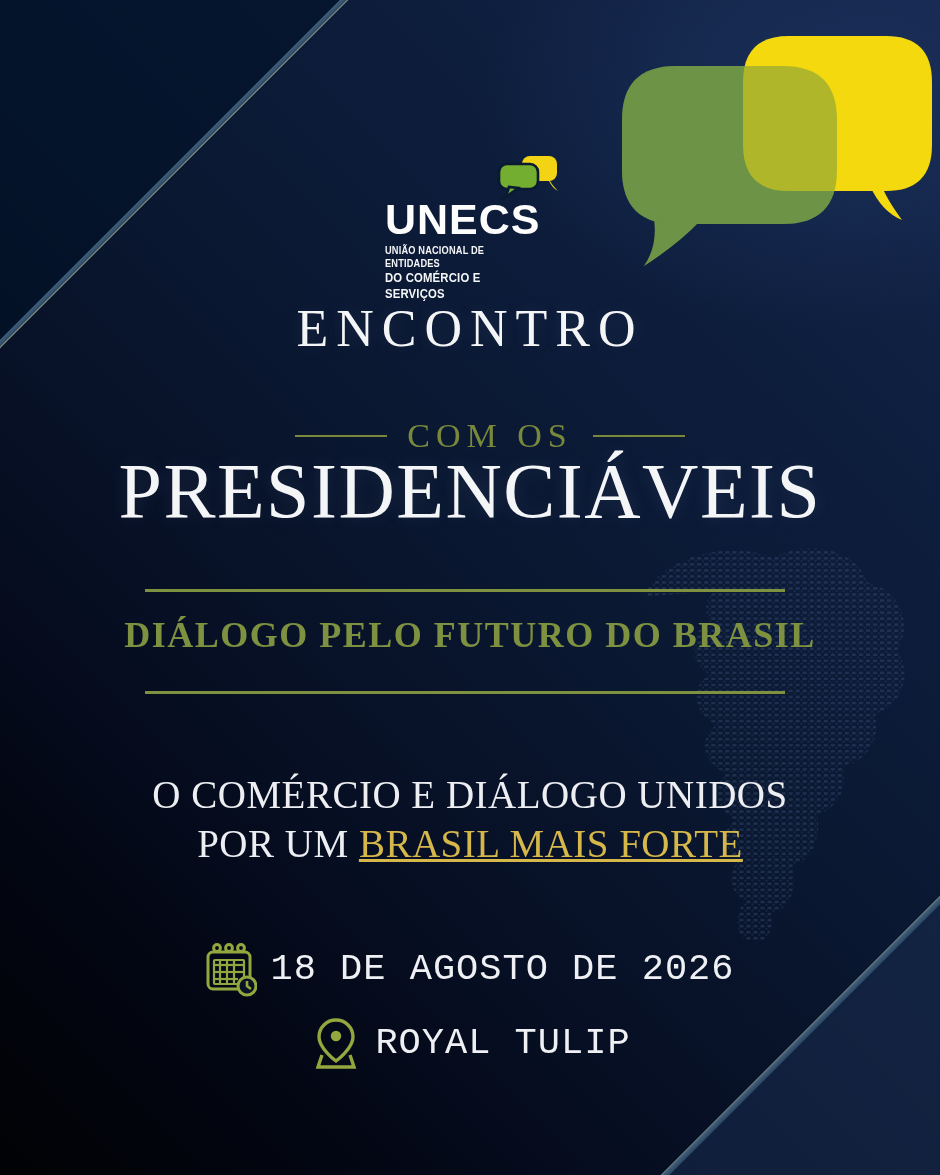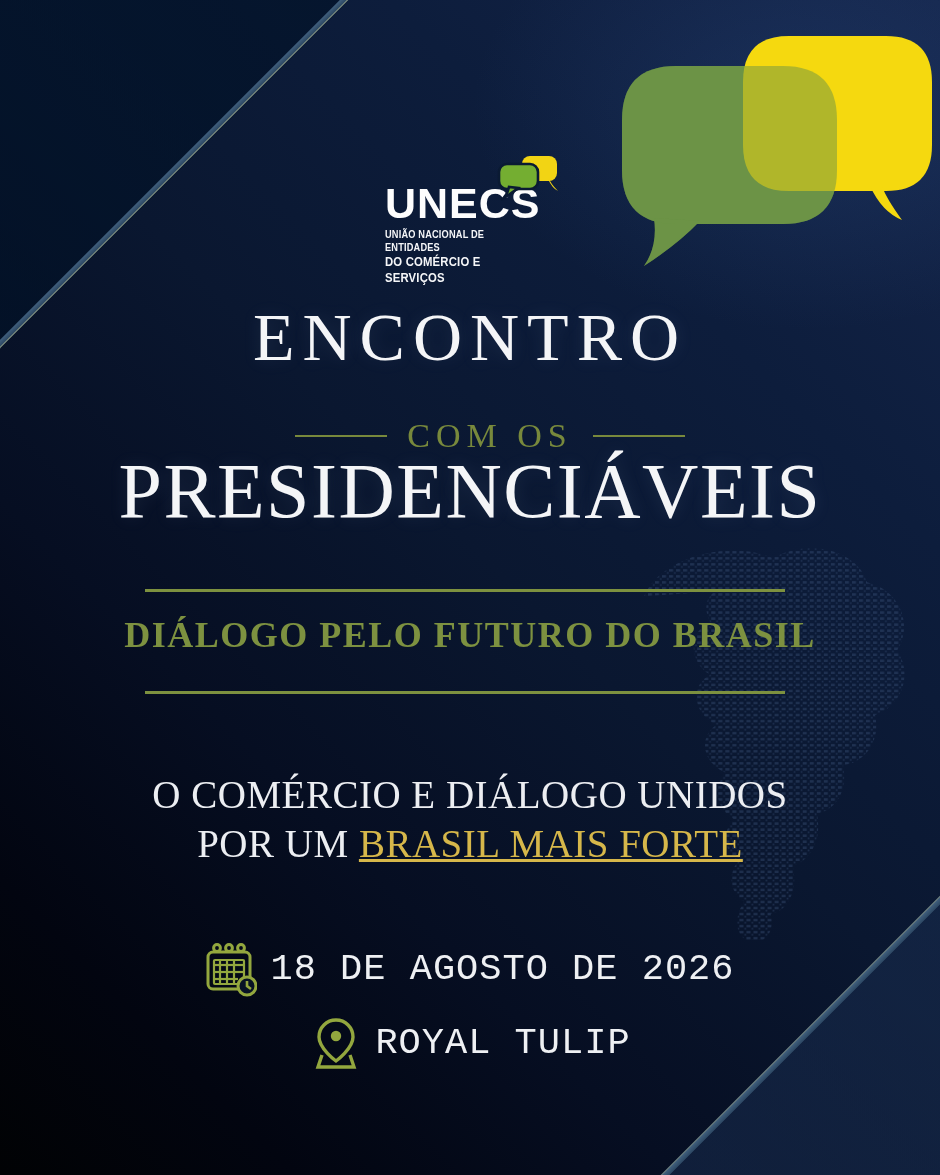--- a/index.html
+++ b/index.html
@@ -21,28 +21,28 @@
   .stripe.br{width:430px;left:585px;top:1037px;transform:rotate(-45deg);
     border-top:1px solid rgba(180,185,150,0.5);}
   
   .map-tex{position:absolute;left:575px;top:538px;}
   .big-bubbles{position:absolute;right:0;top:6px;}
   
   .logo{position:absolute;left:0;right:0;top:156px;display:flex;justify-content:center;}
   .logo-inner{position:relative;width:170px;}
   .logo-bubbles{position:absolute;right:-6px;top:-2px;z-index:2;}
   .wordmark{font-family:"Liberation Sans",sans-serif;font-weight:700;color:#fdfdfd;
-    font-size:43px;letter-spacing:1px;line-height:1;margin-top:26px;}
+    font-size:43px;letter-spacing:1px;line-height:1;margin-top:42px;}
   .tagline{font-family:"Liberation Sans",sans-serif;font-weight:700;color:#f5f6f8;
     transform:scaleX(0.84);transform-origin:left;margin-top:3px;line-height:1.18;}
   .tagline .t1{font-size:11px;letter-spacing:0.2px;}
   .tagline .t2{font-size:13.5px;letter-spacing:0.2px;}
   
   .h-enc{position:absolute;left:0;right:0;top:303px;text-align:center;color:#f4f5f7;
-    font-size:68px;letter-spacing:8px;line-height:1;font-weight:400;
+    font-size:52px;letter-spacing:8px;line-height:1;font-weight:400;
     text-shadow:0 0 18px rgba(170,190,240,0.12);}
   .comos-row{position:absolute;left:0;right:0;top:419px;display:flex;align-items:center;
     justify-content:center;gap:20px;padding-left:40px;}
   .comos-row .rule{width:92px;height:2px;background:#78893c;}
   .comos{color:#78893c;font-size:34px;letter-spacing:6px;line-height:1;}
   .h-pres{position:absolute;left:0;right:0;top:452px;text-align:center;color:#f4f5f7;
     font-size:78px;letter-spacing:1.5px;line-height:1;font-weight:400;
     text-shadow:0 0 18px rgba(170,190,240,0.12);}
   .rule-wide{position:absolute;left:145px;width:640px;height:2.5px;background:#7d913f;}
   .rule-top{top:589px;} .rule-bot{top:691px;}

